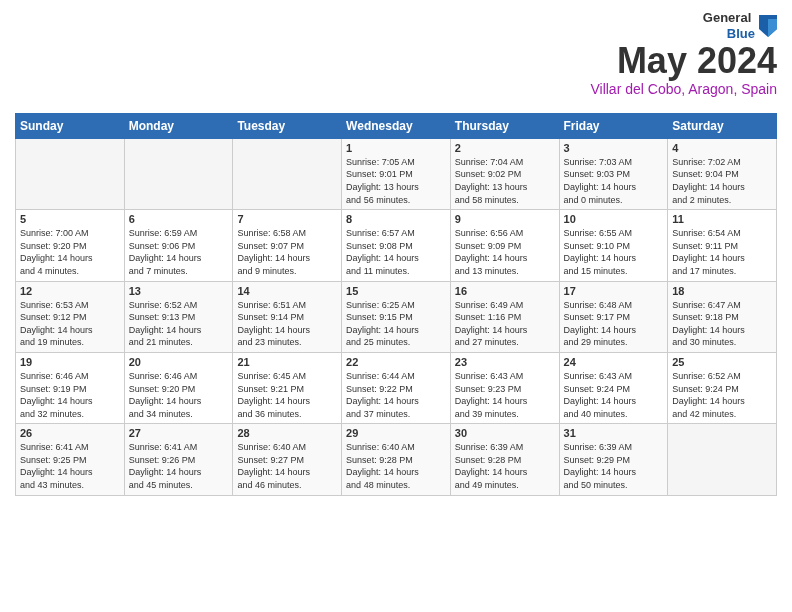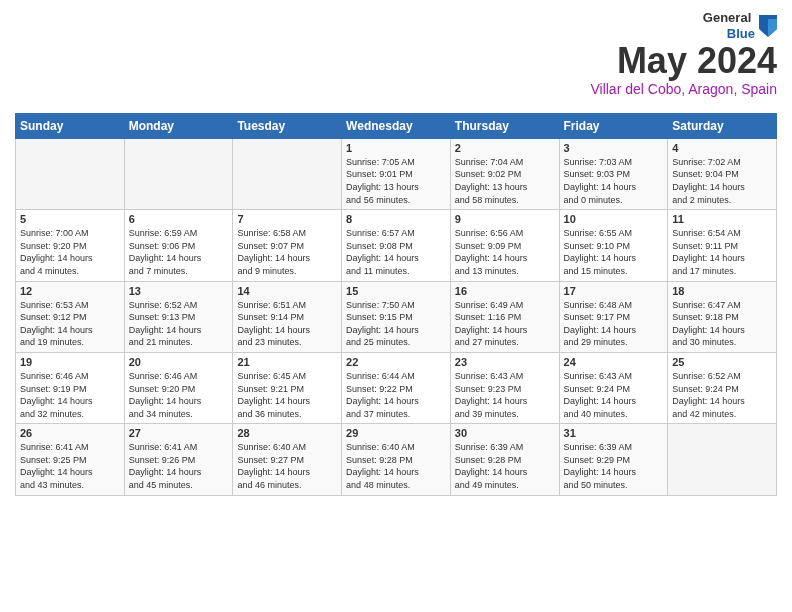--- a/index.html
+++ b/index.html
@@ -228,21 +228,21 @@
         </td>
         <td>
           <span class="day-num">14</span>
           <div class="day-info">Sunrise: 6:51 AM</div>
           <div class="day-info">Sunset: 9:14 PM</div>
           <div class="day-info">Daylight: 14 hours</div>
           <div class="day-info">and 23 minutes.</div>
         </td>
         <td>
           <span class="day-num">15</span>
-          <div class="day-info">Sunrise: 7:50 AM</div>
+          <div class="day-info">Sunrise: 6:25 AM</div>
           <div class="day-info">Sunset: 9:15 PM</div>
           <div class="day-info">Daylight: 14 hours</div>
           <div class="day-info">and 25 minutes.</div>
         </td>
         <td>
           <span class="day-num">16</span>
           <div class="day-info">Sunrise: 6:49 AM</div>
           <div class="day-info">Sunset: 1:16 PM</div>
           <div class="day-info">Daylight: 14 hours</div>
           <div class="day-info">and 27 minutes.</div>

